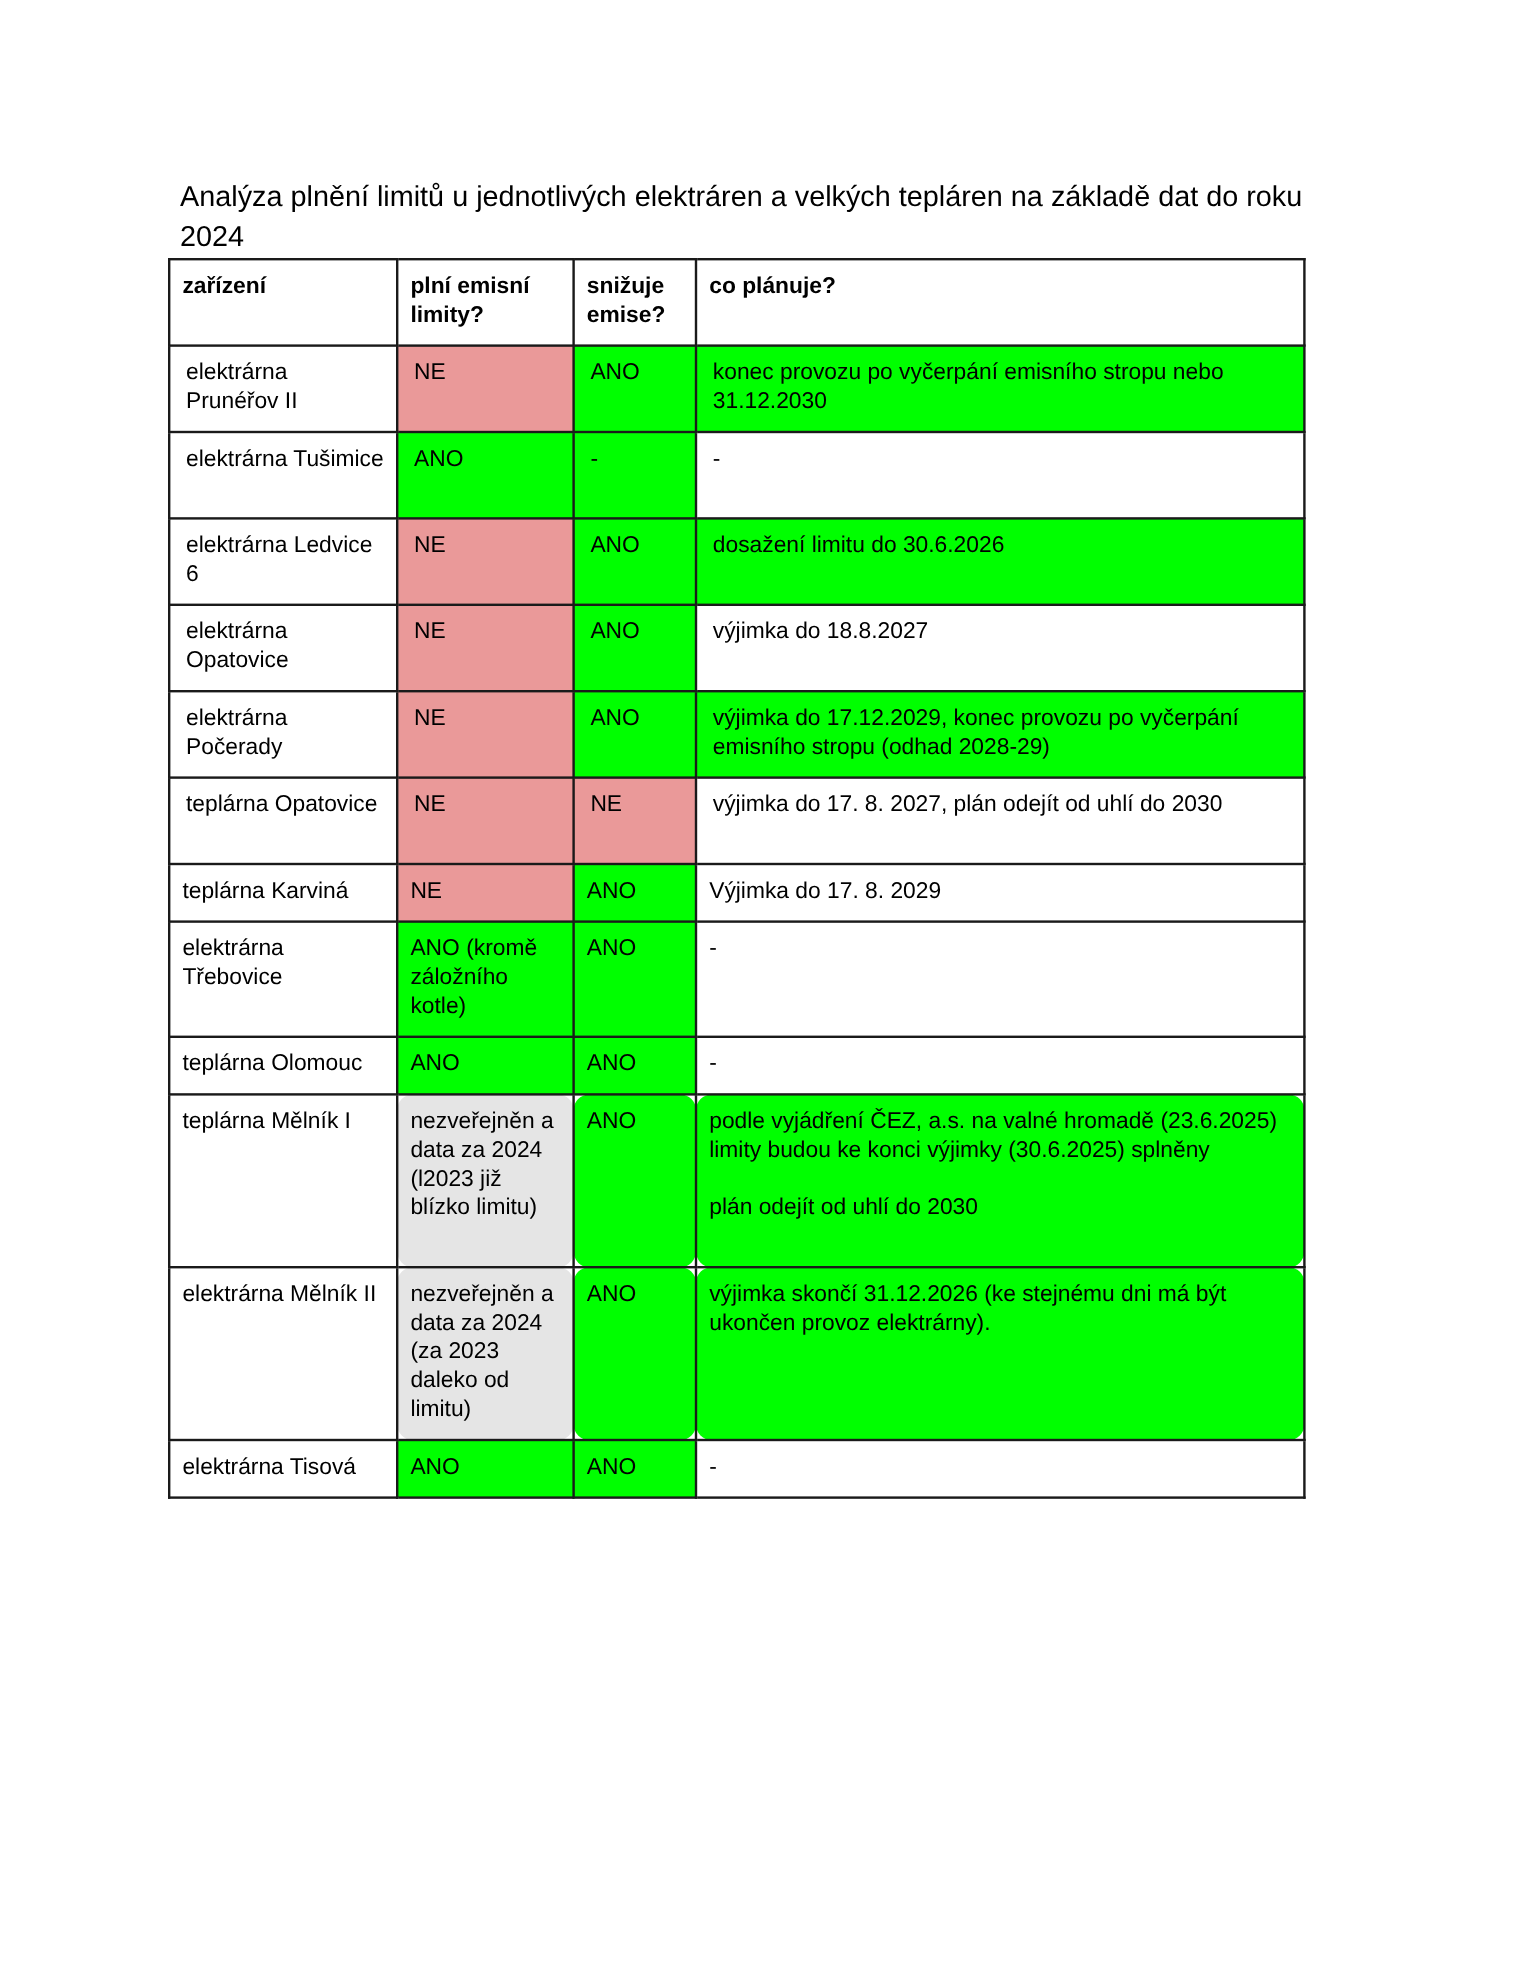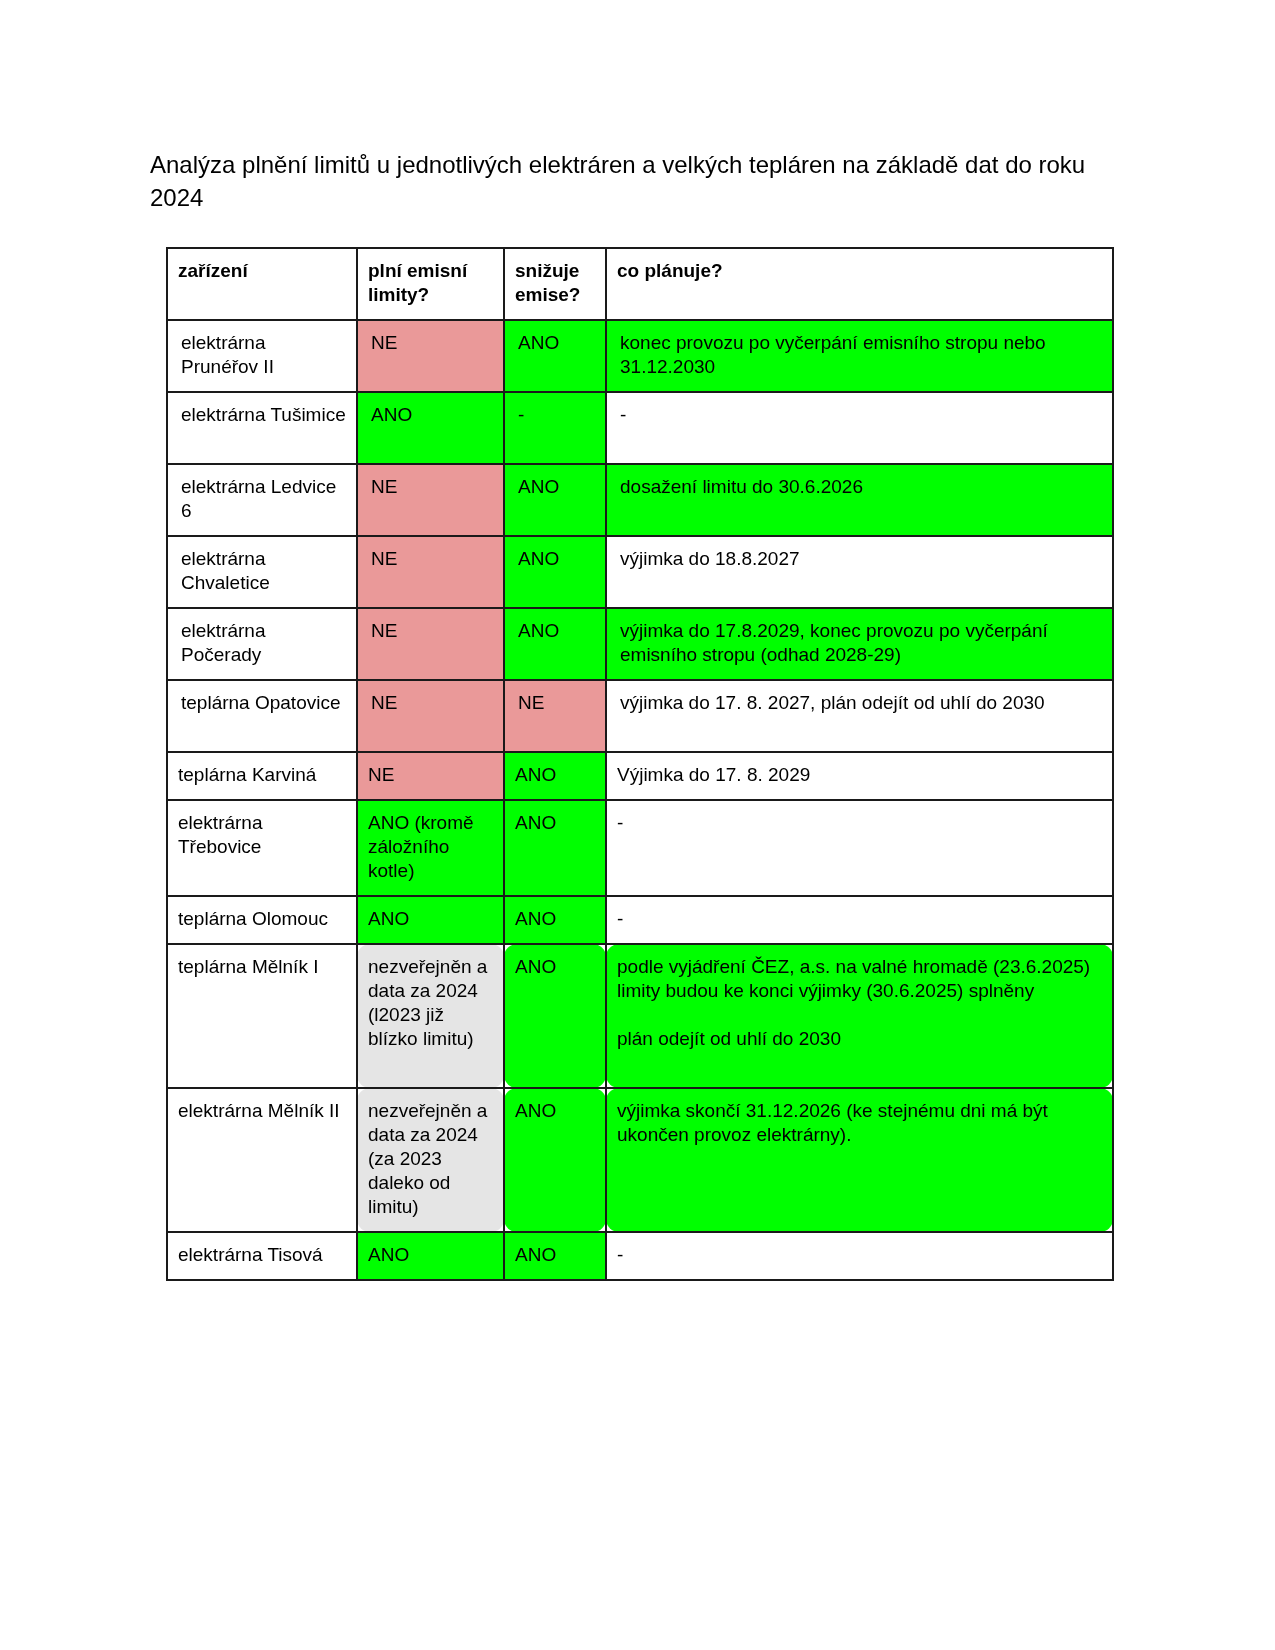--- a/index.html
+++ b/index.html
@@ -1,21 +1,21 @@
 <!DOCTYPE html>
 <html><head>
   <meta charset="utf-8">
   <style>
     html, body { margin: 0; padding: 0; background: #ffffff; }
     body { width: 1275px; height: 1650px; position: relative; overflow: hidden;
            font-family: "Liberation Sans", sans-serif; color: #000; }
     .title { position: absolute; left: 150px; top: 148px; width: 960px;
              font-size: 24px; font-weight: normal; line-height: 33px; margin: 0; }
-    table.grid { position: absolute; left: 166px; top: 215px;
-                 border-collapse: collapse; table-layout: fixed; width: 946px; margin-top: 32px; }
+    table.grid { position: absolute; left: 140px; top: 215px;
+                 border-collapse: collapse; table-layout: fixed; width: 946px; }
     table.grid td, table.grid th { border: 2px solid #1a1a1a; vertical-align: top;
              padding: 10px 10px 6px 10px; font-size: 19px; line-height: 24px;
              text-align: left; font-weight: normal; }
     table.grid th { font-weight: bold; height: 54px; }
     col.c1 { width: 190px; } col.c2 { width: 147px; } col.c3 { width: 102px; } col.c4 { width: 507px; }
     tr.h2 td { height: 54px; padding-left: 13px; }
     tr.h1 td { height: 30px; }
     tr.h4 td { height: 78px; }
     tr.h5 td { height: 126px; border-radius: 13px; }
     .bg-red { background: #ea9999; }
@@ -58,30 +58,30 @@
       <td class="bg-green">-</td>
       <td class="bg-white">-</td>
     </tr>
     <tr class="h2">
       <td class="bg-white">elektrárna Ledvice 6</td>
       <td class="bg-red">NE</td>
       <td class="bg-green">ANO</td>
       <td class="bg-green">dosažení limitu do 30.6.2026</td>
     </tr>
     <tr class="h2">
-      <td class="bg-white">elektrárna Chvaletice</td>
+      <td class="bg-white">elektrárna Opatovice</td>
       <td class="bg-red">NE</td>
       <td class="bg-green">ANO</td>
       <td class="bg-white">výjimka do 18.8.2027</td>
     </tr>
     <tr class="h2">
       <td class="bg-white">elektrárna Počerady</td>
       <td class="bg-red">NE</td>
       <td class="bg-green">ANO</td>
-      <td class="bg-green">výjimka do 17.8.2029, konec provozu po vyčerpání emisního stropu (odhad 2028-29)</td>
+      <td class="bg-green">výjimka do 17.12.2029, konec provozu po vyčerpání emisního stropu (odhad 2028-29)</td>
     </tr>
     <tr class="h2">
       <td class="bg-white">teplárna Opatovice</td>
       <td class="bg-red">NE</td>
       <td class="bg-red">NE</td>
       <td class="bg-white">výjimka do 17. 8. 2027, plán odejít od uhlí do 2030</td>
     </tr>
     <tr class="h1">
       <td class="bg-white">teplárna Karviná</td>
       <td class="bg-red">NE</td>

